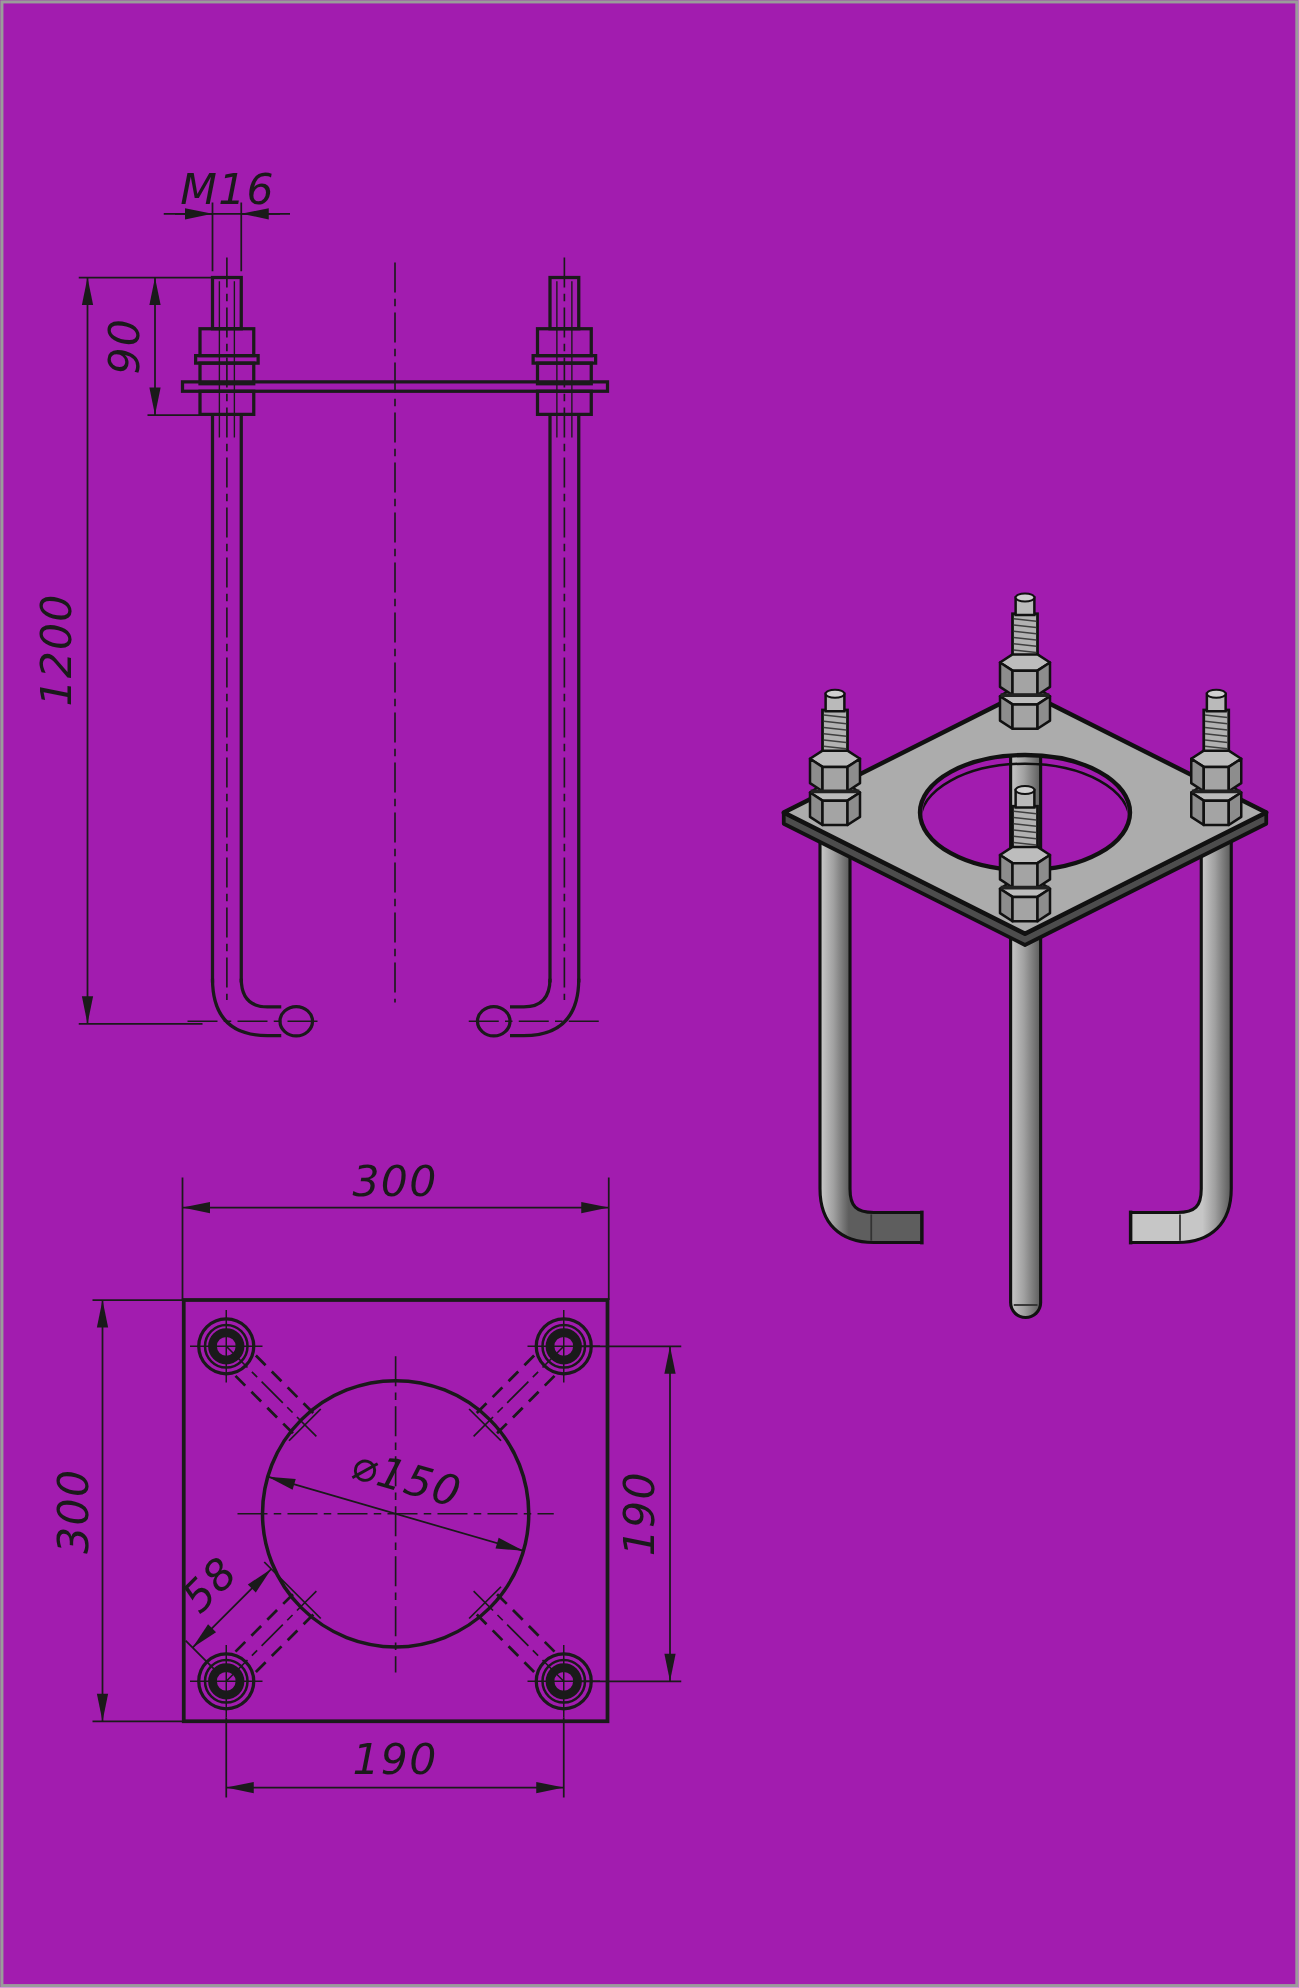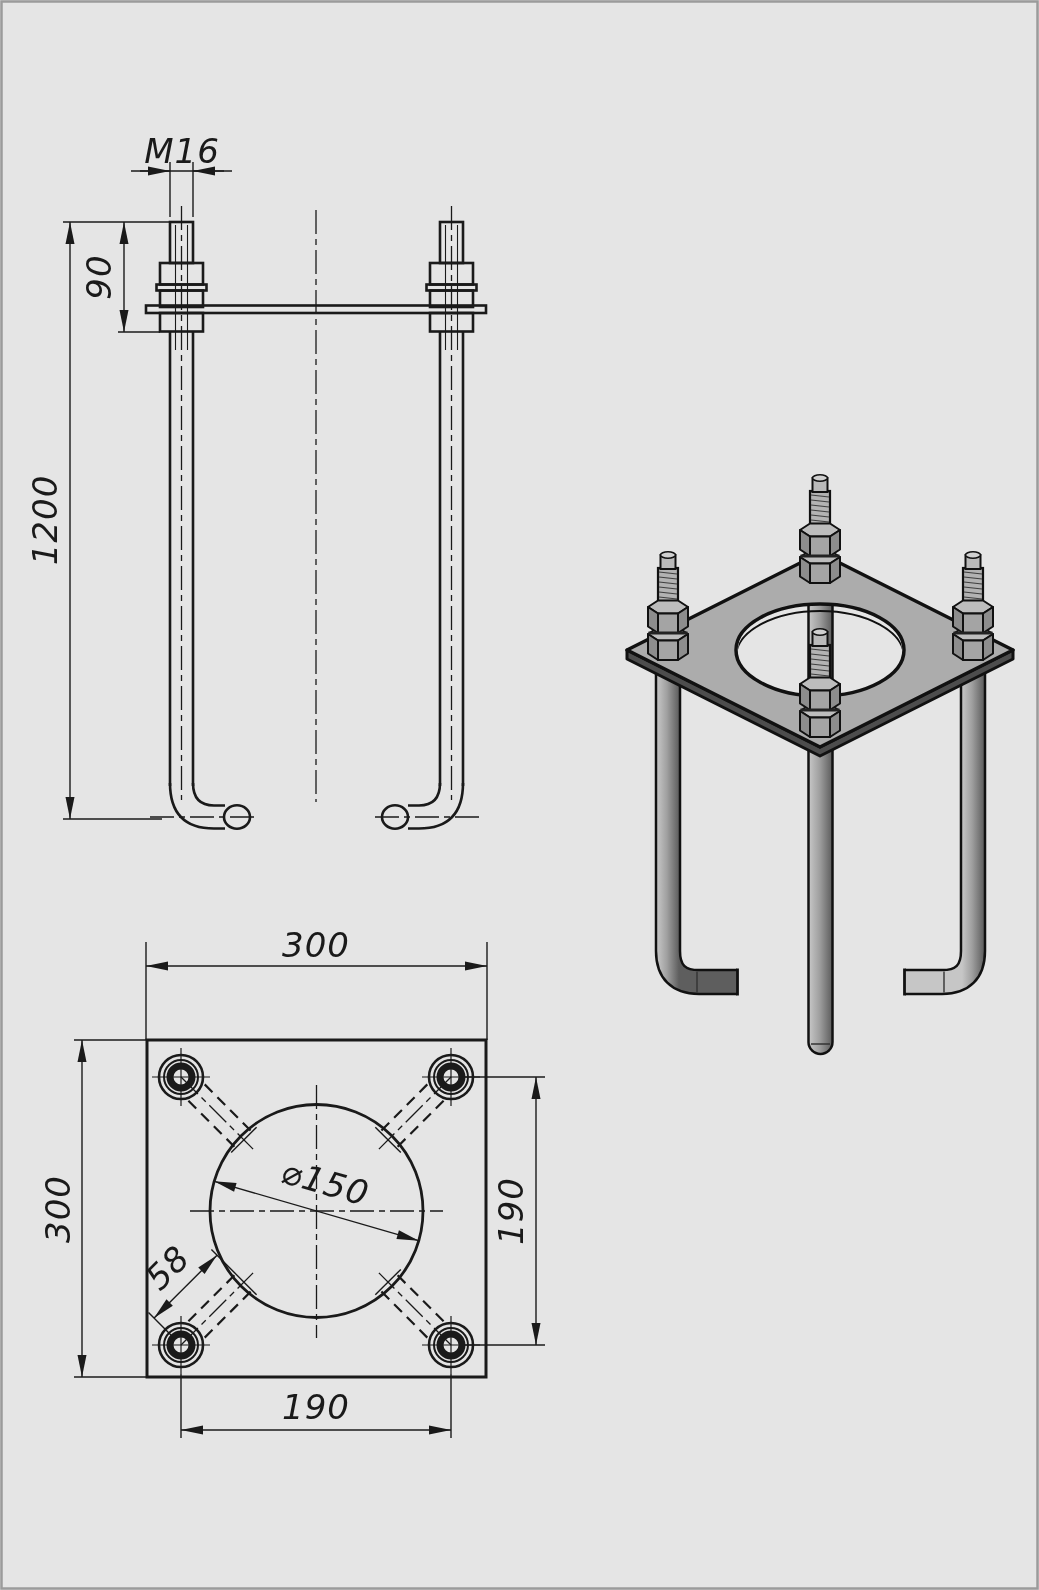--- a/index.html
+++ b/index.html
@@ -1,16 +1,16 @@
 <!DOCTYPE html>
 <html><head>
 <meta charset="utf-8">
 <style>
   html,body{margin:0;padding:0;background:#fff;}
-  .page{position:relative;width:1039px;height:1590px;background:#e5e5e5;overflow:hidden;}
+  .page{position:relative;width:1039px;height:1590px;background:#a21caf;overflow:hidden;}
   svg{display:block;}
   .dim-text{
     font-family:"DejaVu Sans",sans-serif;
     font-style:italic;
     font-size:34px;
     letter-spacing:1px;
     fill:#1a1a1a;
   }
   .thin{stroke:#1a1a1a;stroke-width:1.4;fill:none;}
   .thick{stroke:#1a1a1a;stroke-width:2.6;fill:none;}

